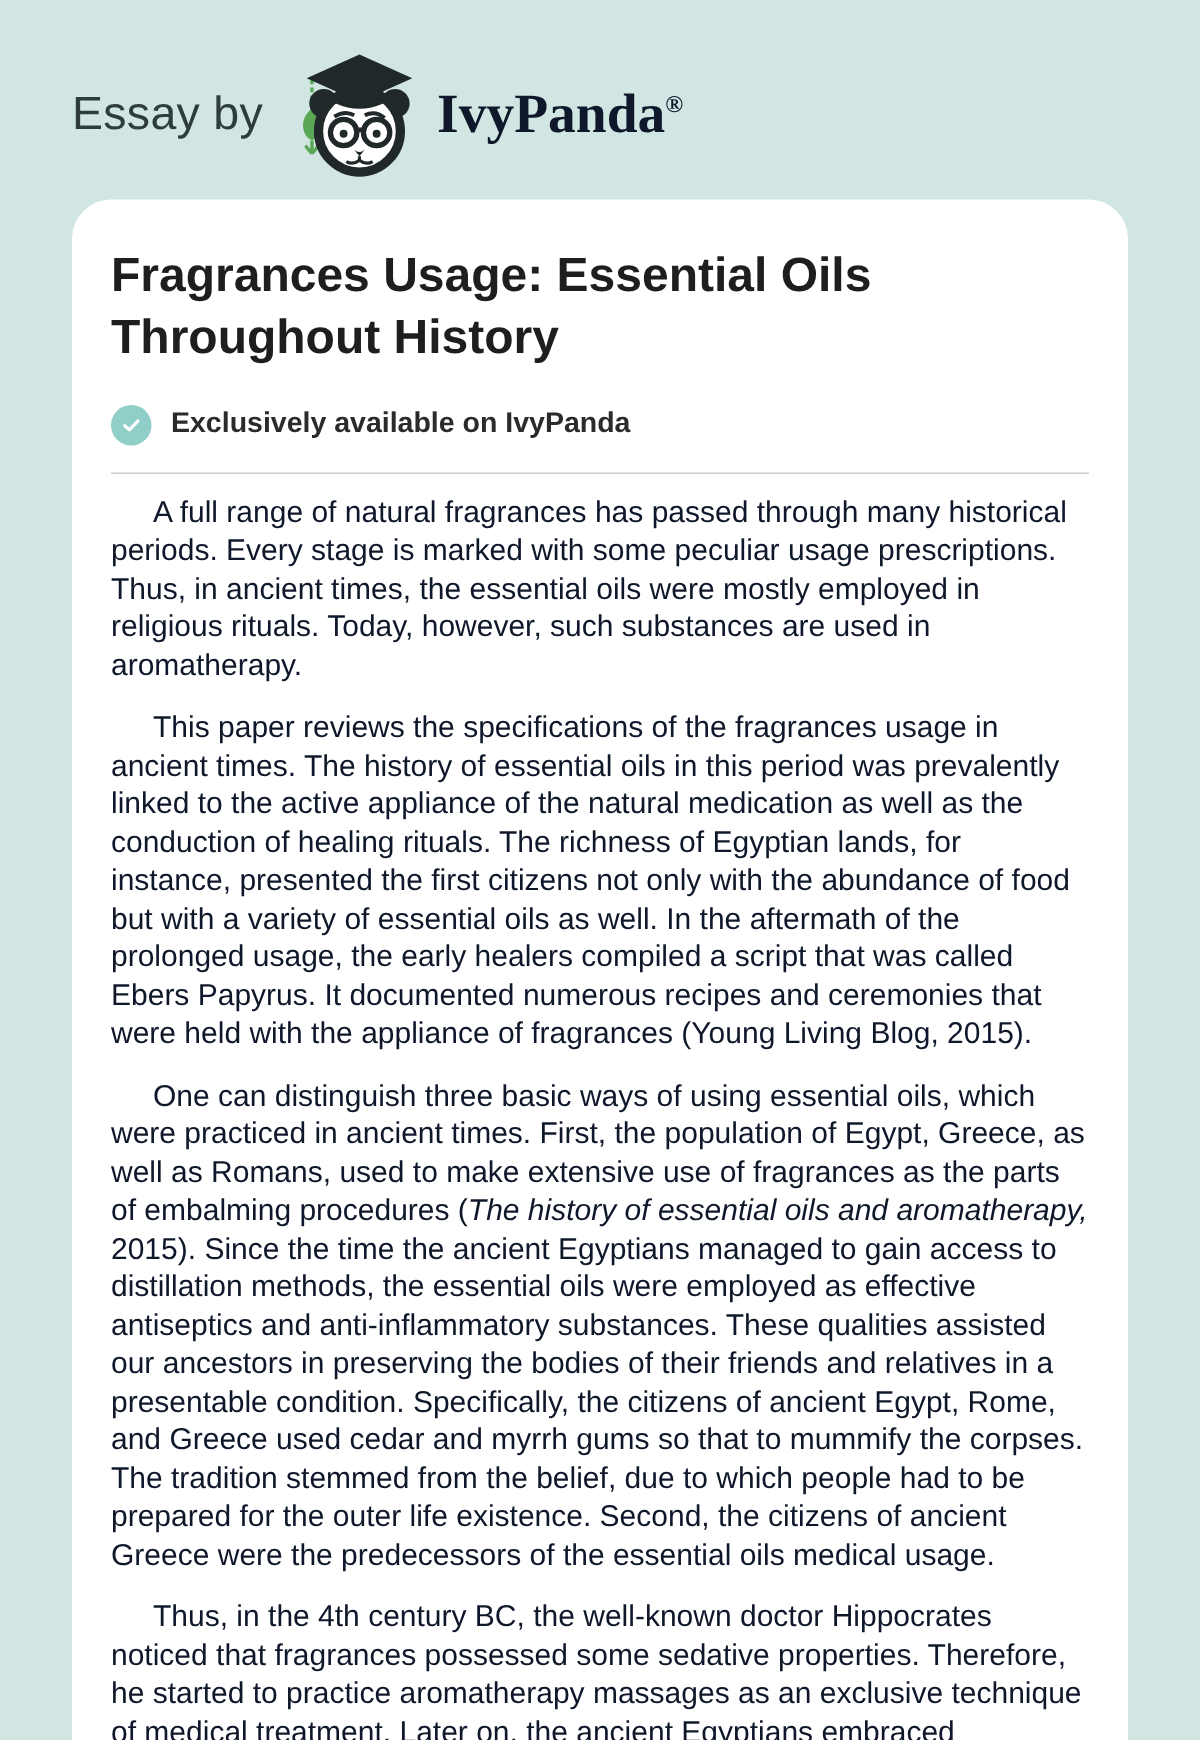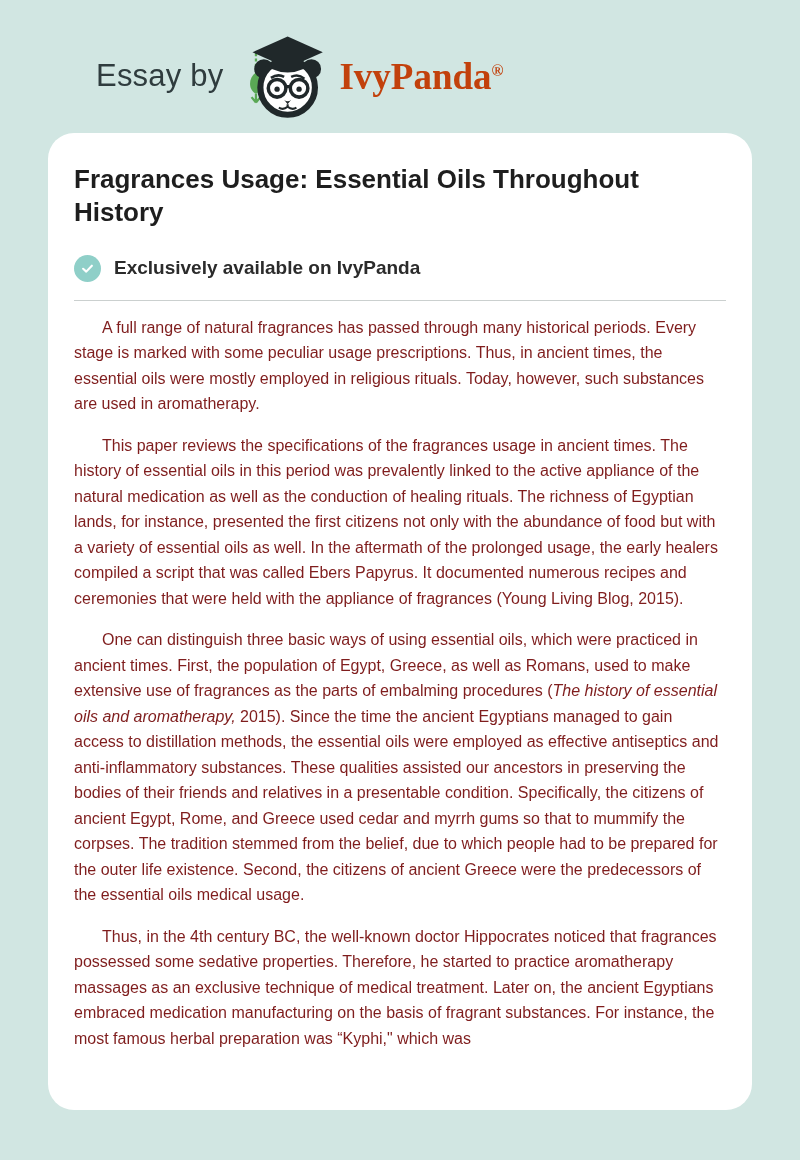--- a/index.html
+++ b/index.html
@@ -11,58 +11,57 @@
     font-family: "Liberation Sans", sans-serif;
     overflow: hidden;
   }
 
   
   .site-header {
     display: flex;
     align-items: center;
     padding: 32px 0 0 48px;
     height: 120px;
-    margin-left: 48px;
   }
   .essay-by {
     font-size: 31px;
     color: #2f3c3e;
     letter-spacing: 0.2px;
   }
   .logo-wrap {
     margin: 0 10px 0 18px;
     width: 88px;
     height: 88px;
     flex: 0 0 auto;
   }
   .brand {
     font-family: "Liberation Serif", serif;
     font-weight: 700;
     font-size: 37px;
-    color: #c2410c;
+    color: #0f172a;
     line-height: 1;
   }
   .brand sup {
     font-size: 16px;
     font-weight: 700;
     vertical-align: super;
     line-height: 0;
   }
 
   
   .card {
     margin: 13px 48px 0 48px;
     background: #ffffff;
     border-radius: 26px;
     padding: 30px 26px 40px 26px;
     min-height: 977px;
   }
   .doc-title {
     margin: 0;
-    font-size: 26px;
+    font-size: 32px;
     font-weight: 700;
     line-height: 1.28;
     color: #1e1e1e;
   }
   .badge-row {
     display: flex;
     align-items: center;
     margin-top: 25px;
   }
   .badge-circle {
@@ -82,23 +81,23 @@
     font-weight: 700;
     color: #2b2b2b;
   }
   .divider {
     border: none;
     border-top: 1px solid #cbd0cf;
     margin: 18px 0 0 0;
   }
   .essay-body p {
     margin: 16px 0 0 0;
-    font-size: 16px;
+    font-size: 20px;
     line-height: 25.5px;
-    color: #7f1d1d;
+    color: #0f172a;
     text-indent: 28px;
   }
   .essay-body p:first-child { margin-top: 14px; }
   .essay-body em { font-style: italic; }
 </style>
 </head>
 <body>
 
 <header class="site-header">
   <span class="essay-by">Essay by</span>

